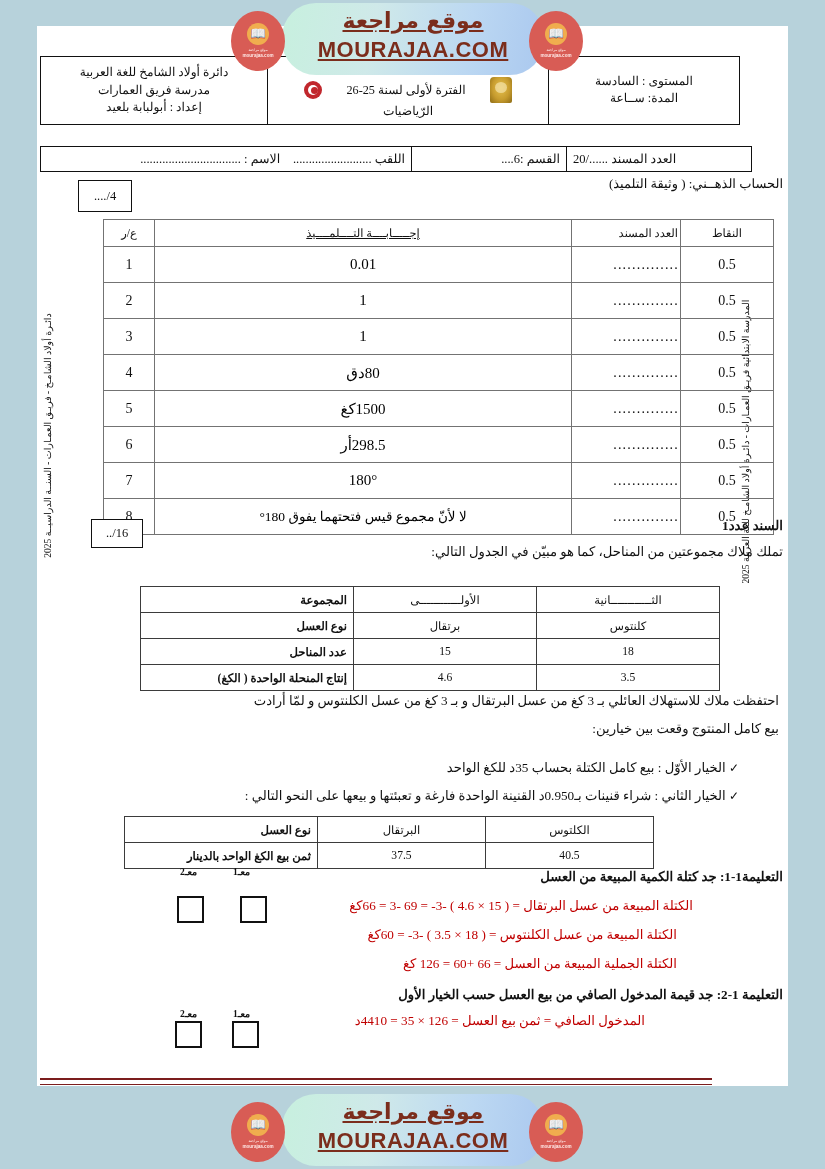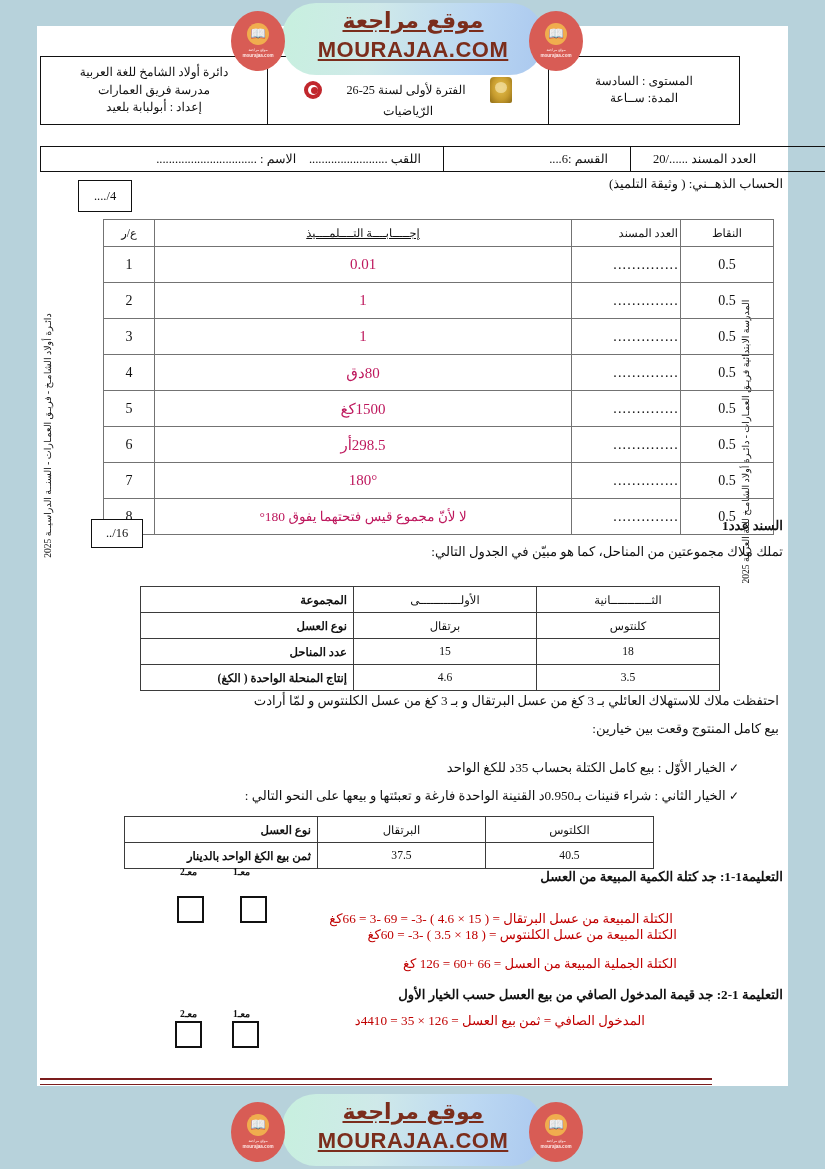--- a/index.html
+++ b/index.html
@@ -76,21 +76,21 @@
     background:#c1272d;position:relative;vertical-align:middle;margin-right:4px;
   }
   .flagdot::after{content:"";position:absolute;left:4px;top:4px;width:10px;height:10px;
                   border-radius:50%;background:#fff;}
   .flagdot::before{content:"";position:absolute;left:6.5px;top:5.5px;width:7px;height:7px;
                    border-radius:50%;background:#c1272d;z-index:2;}
 
   
   .namerow{position:absolute;left:40px;top:146px;width:672px;border-collapse:collapse;
            table-layout:fixed;}
-  .namerow td{border:1.6px solid #111;padding:2px 22px;font-size:12.6px;height:20px;color:#111;}
+  .namerow td{border:1.6px solid #111;padding:2px 6px;font-size:12.6px;height:20px;color:#111;}
   .nr-a{width:358px;text-align:right;}
   .nr-b{width:142px;text-align:right;}
   .nr-c{width:172px;text-align:left;}
 
   
   .mental{position:absolute;right:42px;top:176px;font-size:13px;color:#111;}
   .scorebox{
     position:absolute;border:1.8px solid #111;background:#fff;
     display:flex;align-items:center;justify-content:center;
     font-size:12.5px;color:#111;font-family:"Liberation Serif",serif;
@@ -102,21 +102,21 @@
   .ans{position:absolute;left:103px;top:219px;width:650px;border-collapse:collapse;
        table-layout:fixed;}
   .ans th,.ans td{border:1px solid #737373;color:#111;}
   .ans th{font-size:11.5px;font-weight:400;padding:3px 2px;height:20px;}
   .ans th.u{text-decoration:underline;}
   .ans td{height:33px;text-align:center;font-size:14px;}
   .ans .col-pts{width:88px;}
   .ans .col-num{width:104px;text-align:right;}
   .ans .col-ans{width:412px;}
   .ans .col-idx{width:46px;}
-  .ans .red{color:#be185d;font-size:15px;}
+  .ans .red{color:#000000;font-size:15px;}
   .ans .red.small{font-size:13.5px;}
   .dots{letter-spacing:1.2px;font-size:13px;color:#111;}
 
   
   .btext{position:absolute;color:#111;font-size:13.2px;line-height:1.6;}
   .bold{font-weight:700;}
 
   
   .dt{position:absolute;border-collapse:collapse;table-layout:fixed;}
   .dt td{border:1px solid #3b3b3b;font-size:11.6px;padding:3px 6px;color:#111;height:19px;}
@@ -310,21 +310,21 @@
   </tr>
 </tbody>
   </table>
 
 <div class="btext bold" style="right:42px;top:866px;">التعليمة1-1:   جد كتلة الكمية المبيعة من العسل</div>
 <div class="chklab" style="left:233px;top:866px;">معـ1</div>
 <div class="chklab" style="left:180px;top:866px;">معـ2</div>
 <div class="chk" style="left:240px;top:896px;"></div>
 <div class="chk" style="left:177px;top:896px;"></div>
 
-<div class="redline" style="right:152px;top:896px;margin-top:13px;">الكتلة المبيعة من عسل البرتقال = ( 15 × 4.6 ) -3- = 69 -3 = 66كغ</div>
+<div class="redline" style="right:132px;top:896px;">الكتلة المبيعة من عسل البرتقال = ( 15 × 4.6 ) -3- = 69 -3 = 66كغ</div>
 <div class="redline" style="right:148px;top:925px;">الكتلة المبيعة من عسل الكلنتوس = ( 18 × 3.5 ) -3- = 60كغ</div>
 <div class="redline" style="right:148px;top:954px;">الكتلة الجملية المبيعة من العسل = 66 +60 = 126 كغ</div>
 
 <div class="btext bold" style="right:42px;top:984px;">التعليمة 1-2: جد قيمة المدخول  الصافي من بيع العسل حسب الخيار الأول</div>
 <div class="chklab" style="left:233px;top:1008px;">معـ1</div>
 <div class="chklab" style="left:180px;top:1008px;">معـ2</div>
 <div class="chk" style="left:232px;top:1021px;"></div>
 <div class="chk" style="left:175px;top:1021px;"></div>
 
 <div class="redline" style="right:180px;top:1011px;">المدخول الصافي = ثمن بيع العسل = 126 × 35 = 4410د</div>

